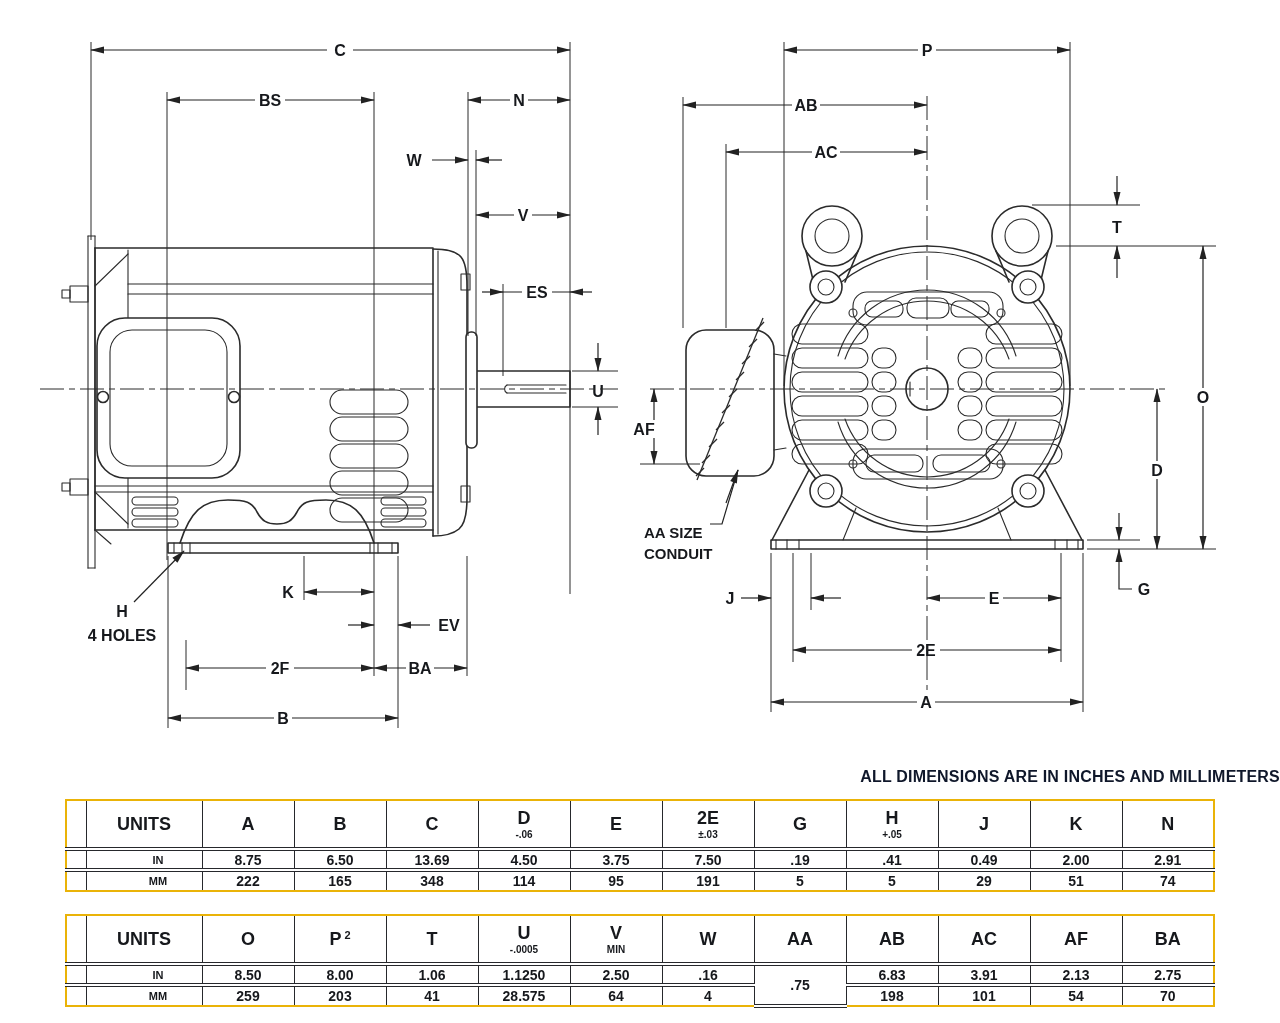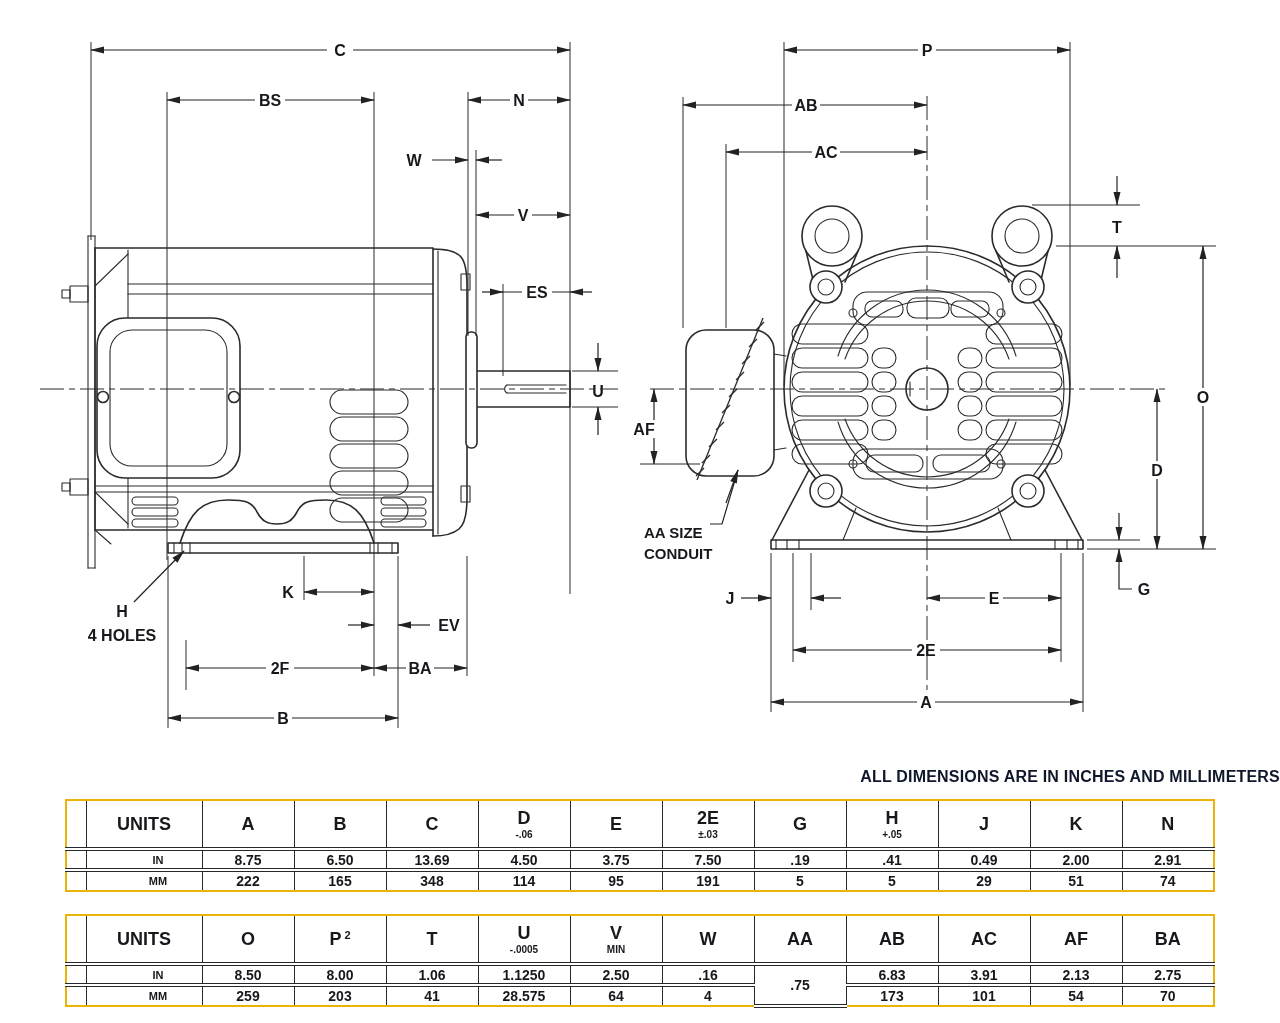--- a/index.html
+++ b/index.html
@@ -543,21 +543,21 @@
           </tr>
           <tr class="rmm">
             <td></td>
             <td class="unit">MM</td>
             <td>259</td>
             <td>203</td>
             <td>41</td>
             <td>28.575</td>
             <td>64</td>
             <td>4</td>
-            <td>173</td>
+            <td>198</td>
             <td>101</td>
             <td>54</td>
             <td>70</td>
           </tr>
         </tbody>
       </table>
 </div>
 
 </div>
 

